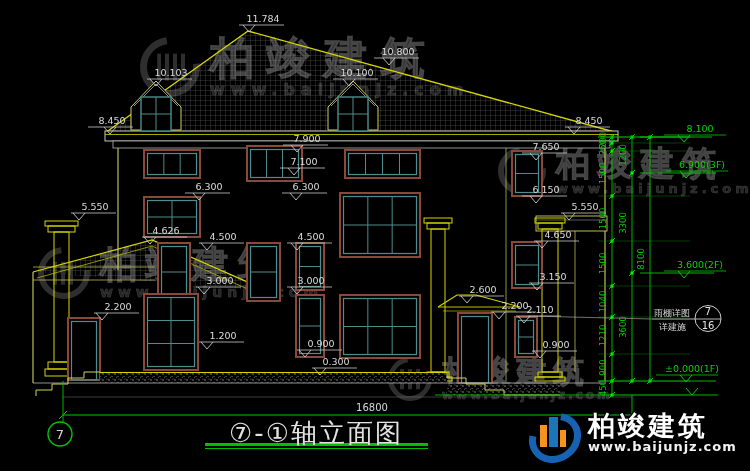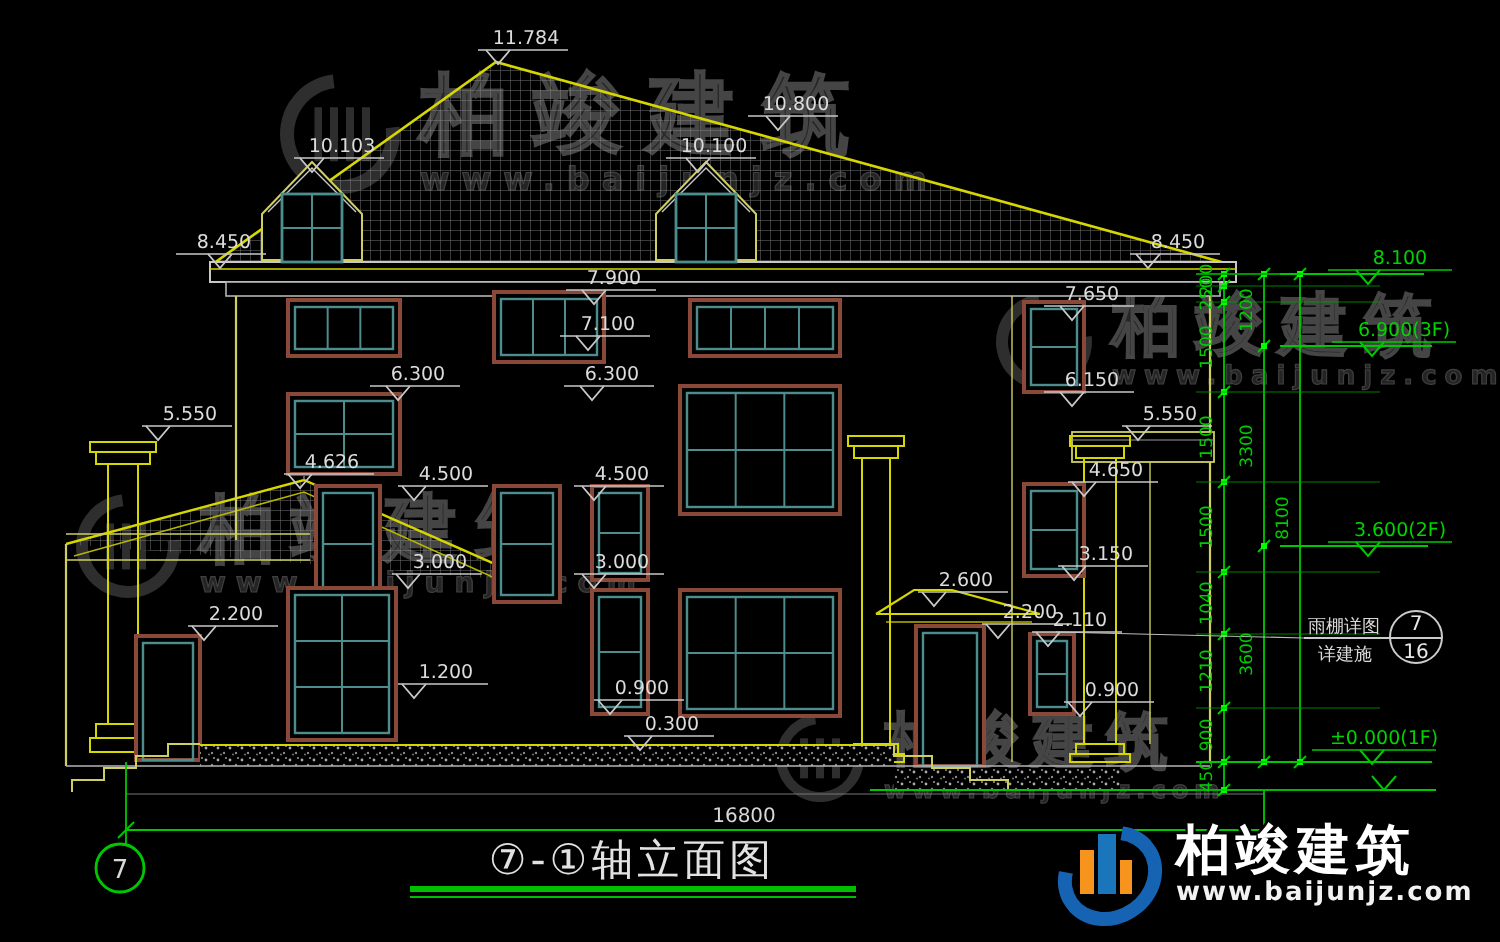--- a/index.html
+++ b/index.html
@@ -11,21 +11,21 @@
   .wm{position:absolute;display:flex;align-items:center;gap:10px;pointer-events:none;}
   .wm .wmicon{position:relative;border-radius:50%;border-style:solid;border-color:#2e2e2e;
       border-top-color:transparent;transform:rotate(38deg);}
   .wm .wmicon .bars{position:absolute;left:22%;top:20%;right:18%;bottom:22%;transform:rotate(-38deg);
       background:repeating-linear-gradient(90deg,#2e2e2e 0 4px,transparent 4px 8px);}
   .wm .wmtxt{display:flex;flex-direction:column;line-height:1;}
   .wm .wmname{font-weight:bold;color:#262626;-webkit-text-stroke:1px #454545;white-space:nowrap;}
   .wm .wmurl{font-weight:bold;color:#242424;-webkit-text-stroke:0.6px #404040;white-space:nowrap;}
   
   .title{position:absolute;left:196px;top:416px;width:240px;text-align:center;color:#e2e2e2;
-      font-size:21px;letter-spacing:2px;white-space:nowrap;}
+      font-size:26px;letter-spacing:2px;white-space:nowrap;}
   
   .logo{position:absolute;left:528px;top:398px;width:222px;height:70px;display:flex;align-items:center;gap:8px;}
   .swoosh{position:relative;width:52px;height:46px;flex:0 0 auto;}
   .swoosh .ring{position:absolute;left:0;top:4px;width:40px;height:34px;border:7px solid #1563b2;
       border-radius:50%;border-top-color:transparent;transform:rotate(-35deg);}
   .swoosh .b{position:absolute;bottom:9px;}
   .swoosh .b1{left:12px;width:7px;height:22px;background:#f7941d;}
   .swoosh .b2{left:21px;width:9px;height:30px;background:#1b75bb;}
   .swoosh .b3{left:32px;width:6px;height:17px;background:#f7941d;}
   .logotxt{display:flex;flex-direction:column;line-height:1.05;}

